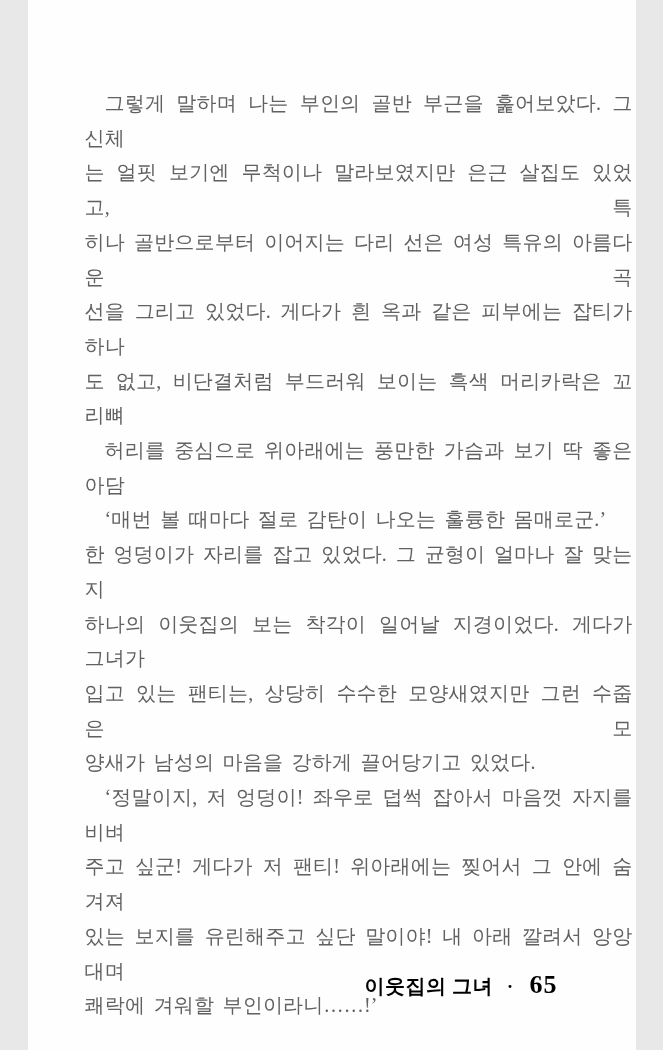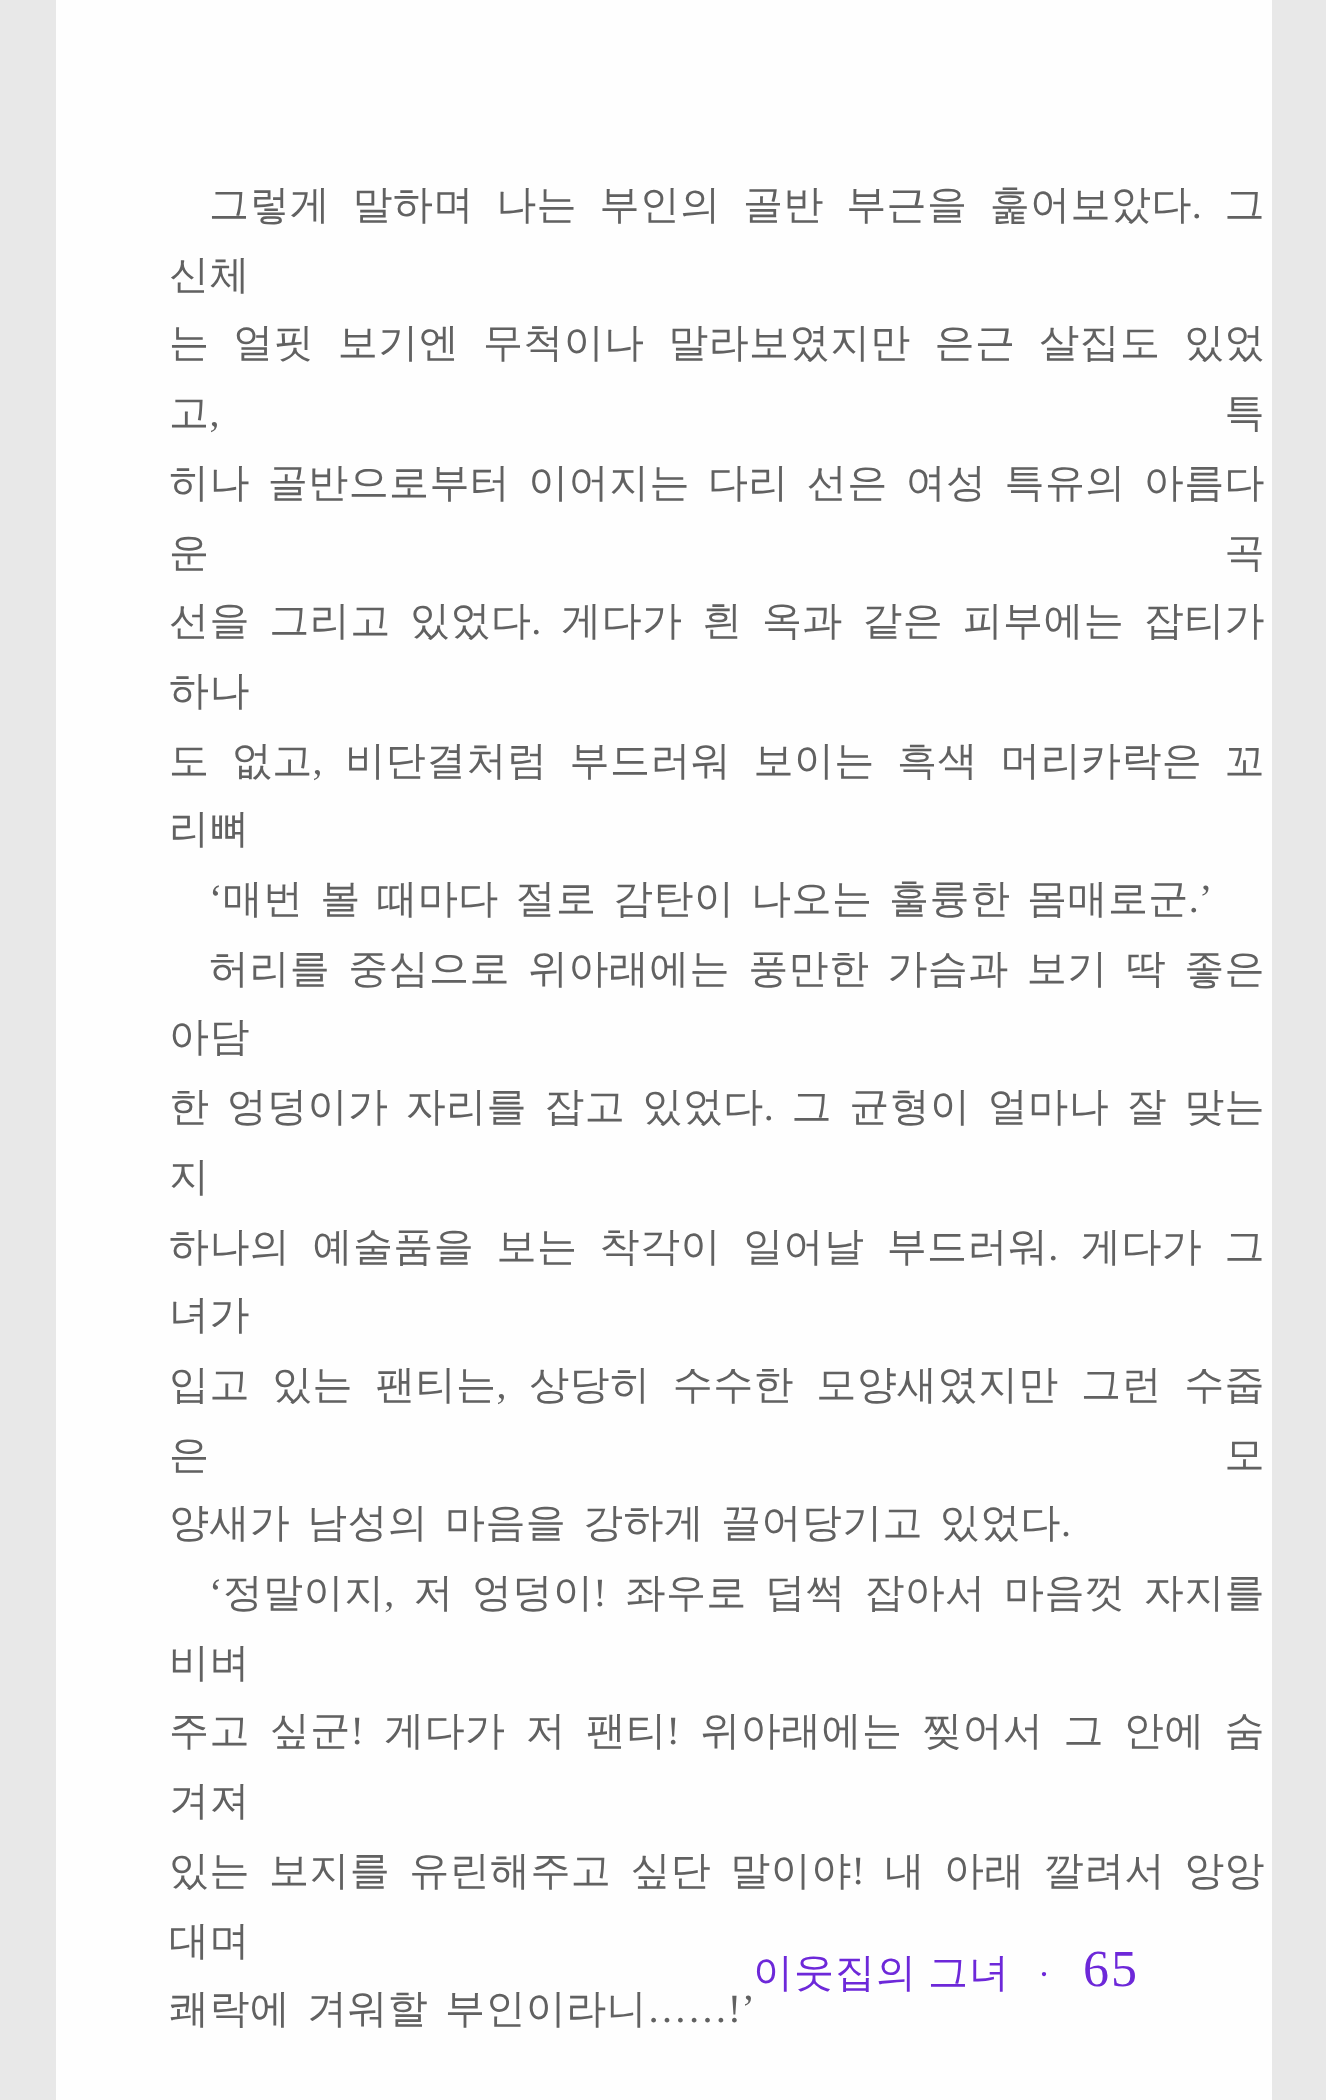--- a/index.html
+++ b/index.html
@@ -35,26 +35,27 @@
     text-align: justify;
     text-align-last: justify;
     -moz-text-align-last: justify;
   }
   .ln.indent {
     text-indent: 20px;
   }
   .footer {
     position: absolute;
     top: 970px;
-    right: 66px;
+    right: 78px;
     display: inline-flex;
     align-items: baseline;
     font-size: 20px;
     letter-spacing: 0.5px;
-    color: #6d28d9;
+    color: #000000;
+    font-weight: bold;
   }
   .footer .sep {
     margin: 0 16px 0 14px;
     font-size: 18px;
   }
   .footer .pagenum {
     font-size: 26px;
     letter-spacing: 1px;
   }
 </style>
@@ -62,24 +63,24 @@
 <body>
 
 <div class="page">
 
   <div class="text-block">
     <div class="ln indent fill">그렇게 말하며 나는 부인의 골반 부근을 훑어보았다. 그 신체</div>
     <div class="ln fill">는 얼핏 보기엔 무척이나 말라보였지만 은근 살집도 있었고, 특</div>
     <div class="ln fill">히나 골반으로부터 이어지는 다리 선은 여성 특유의 아름다운 곡</div>
     <div class="ln fill">선을 그리고 있었다. 게다가 흰 옥과 같은 피부에는 잡티가 하나</div>
     <div class="ln fill">도 없고, 비단결처럼 부드러워 보이는 흑색 머리카락은 꼬리뼈</div>
+    <div class="ln indent fill">허리를 중심으로 위아래에는 풍만한 가슴과 보기 딱 좋은 아담</div>
     <div class="ln indent">‘매번 볼 때마다 절로 감탄이 나오는 훌륭한 몸매로군.’</div>
-    <div class="ln indent fill">허리를 중심으로 위아래에는 풍만한 가슴과 보기 딱 좋은 아담</div>
     <div class="ln fill">한 엉덩이가 자리를 잡고 있었다. 그 균형이 얼마나 잘 맞는지</div>
-    <div class="ln fill">하나의 예술품을 보는 착각이 일어날 부드러워. 게다가 그녀가</div>
+    <div class="ln fill">하나의 이웃집의 보는 착각이 일어날 지경이었다. 게다가 그녀가</div>
     <div class="ln fill">입고 있는 팬티는, 상당히 수수한 모양새였지만 그런 수줍은 모</div>
     <div class="ln">양새가 남성의 마음을 강하게 끌어당기고 있었다.</div>
     <div class="ln indent fill">‘정말이지, 저 엉덩이! 좌우로 덥썩 잡아서 마음껏 자지를 비벼</div>
     <div class="ln fill">주고 싶군! 게다가 저 팬티! 위아래에는 찢어서 그 안에 숨겨져</div>
     <div class="ln fill">있는 보지를 유린해주고 싶단 말이야! 내 아래 깔려서 앙앙대며</div>
     <div class="ln">쾌락에 겨워할 부인이라니……!’</div>
 
   </div>
 
   <div class="footer">

